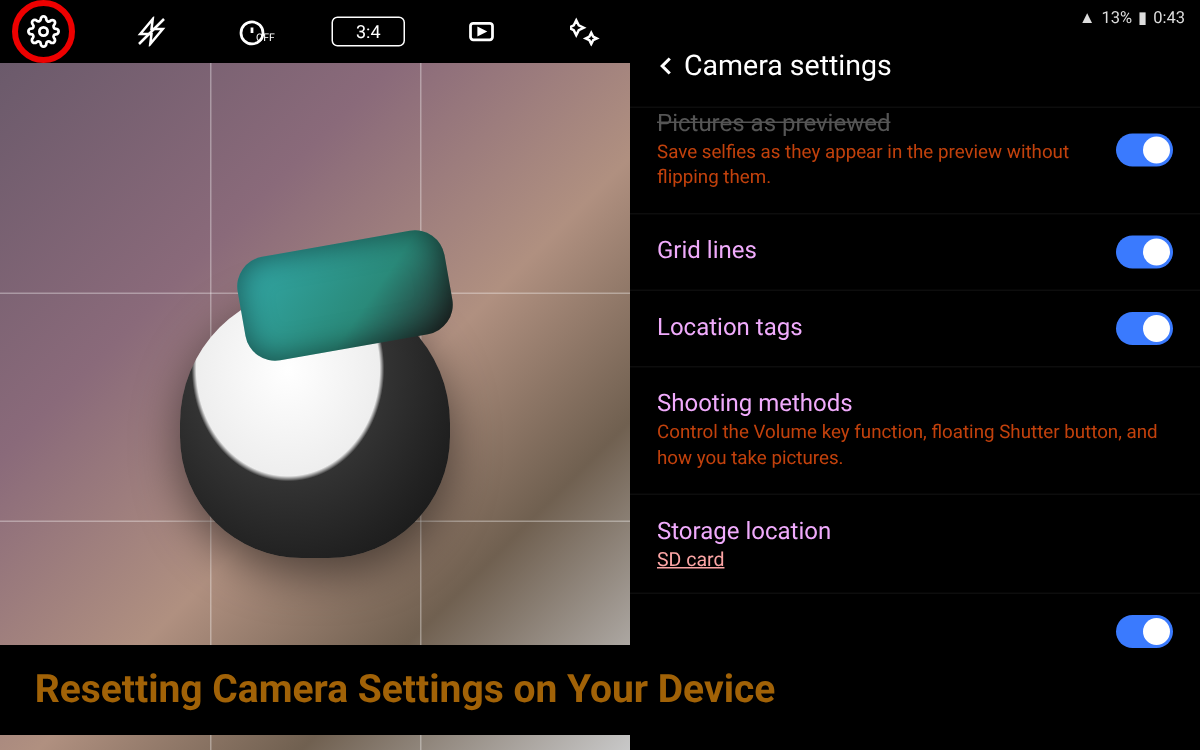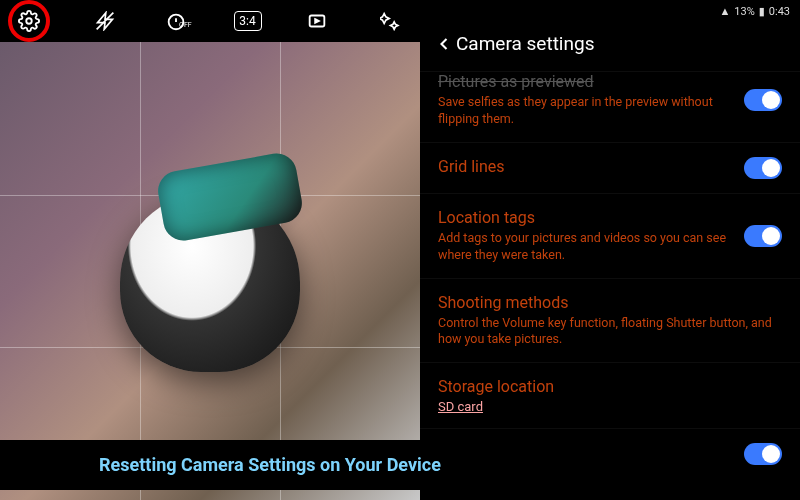--- a/index.html
+++ b/index.html
@@ -64,38 +64,38 @@
     .back-icon { width:22px; height:22px; display:flex; align-items:center; }
     .header-title { font-size: 19px; font-weight:400; }
     .list { padding: 0; }
     .row {
       padding: 14px 18px 14px 18px;
       border-top: 1px solid rgba(255,255,255,0.05);
       display:flex; align-items:center; gap:10px;
       position: relative;
     }
     .row-text { flex:1; }
-    .row-title { font-size: 16px; color:#c2410c; margin-bottom: 3px; }
+    .row-title { font-size: 16px; color:#f0abfc; margin-bottom: 3px; }
     .row-sub { font-size: 12.5px; color:#c2410c; line-height:1.35; }
     .row-link { font-size: 13px; color:#fca5a5;text-decoration:underline; }
     .toggle {
       width: 38px; height: 22px; border-radius: 11px;
       background:#3a7afe; position:relative; flex-shrink:0;
     }
     .toggle::after {
       content:''; position:absolute; right:2px; top:2px;
       width:18px; height:18px; border-radius:50%; background:#fff;
     }
 
     
     .caption {
       position:absolute; left:0; bottom:10px;
-      background:#000; color:#7dd3fc;
+      background:#000; color:#a16207;
       padding: 14px 20px; width: 540px;
-      font-size: 18px; font-weight:700; text-align:center;
+      font-size: 26px; font-weight:700; text-align:center;
       line-height:1.25;
     }
   </style>
 </head>
 <body>
 
 <div class="container">
 
   <div class="left-pane">
     <div class="cam-toolbar">
@@ -111,21 +111,21 @@
             <line x1="2" y1="22" x2="22" y2="2"></line>
           </svg>
       </div>
       <div class="cam-icon">
         <svg width="22" height="22" viewBox="0 0 24 24" fill="none" stroke="#fff" stroke-width="2">
             <circle cx="12" cy="13" r="8"></circle>
             <path d="M12 9v4"></path>
           </svg>
         <span style="font-size:7px;color:#fff;margin-left:-8px;margin-top:8px">OFF</span>
       </div>
-      <div class="cam-icon" style="font-size:12px;color:#fff;border:1.5px solid #fff;border-radius:4px;width:28px;height:20px;">
+      <div class="cam-icon" style="font-size:12px;color:#fff;border:1.5px solid #fff;border-radius:4px;width:49px;height:20px;">
         <span>3:4</span>
       </div>
       <div class="cam-icon">
         <svg width="22" height="22" viewBox="0 0 24 24" fill="none" stroke="#fff" stroke-width="2">
             <rect x="4" y="6" width="16" height="12" rx="2"></rect>
             <polygon points="10 10 14 12 10 14" fill="#fff"></polygon>
           </svg>
       </div>
       <div class="cam-icon">
         <svg width="20" height="20" viewBox="0 0 24 24" fill="none" stroke="#fff" stroke-width="2">
@@ -171,21 +171,20 @@
       <div class="row">
         <div class="row-text">
           <div class="row-title">Grid lines</div>
         </div>
         <div class="toggle"></div>
       </div>
 
       <div class="row">
         <div class="row-text">
           <div class="row-title">Location tags</div>
-          <div class="row-sub">Add tags to your pictures and videos so you can see where they were taken.</div>
         </div>
         <div class="toggle"></div>
       </div>
 
       <div class="row">
         <div class="row-text">
           <div class="row-title">Shooting methods</div>
           <div class="row-sub">Control the Volume key function, floating Shutter button, and how you take pictures.</div>
         </div>
       </div>

